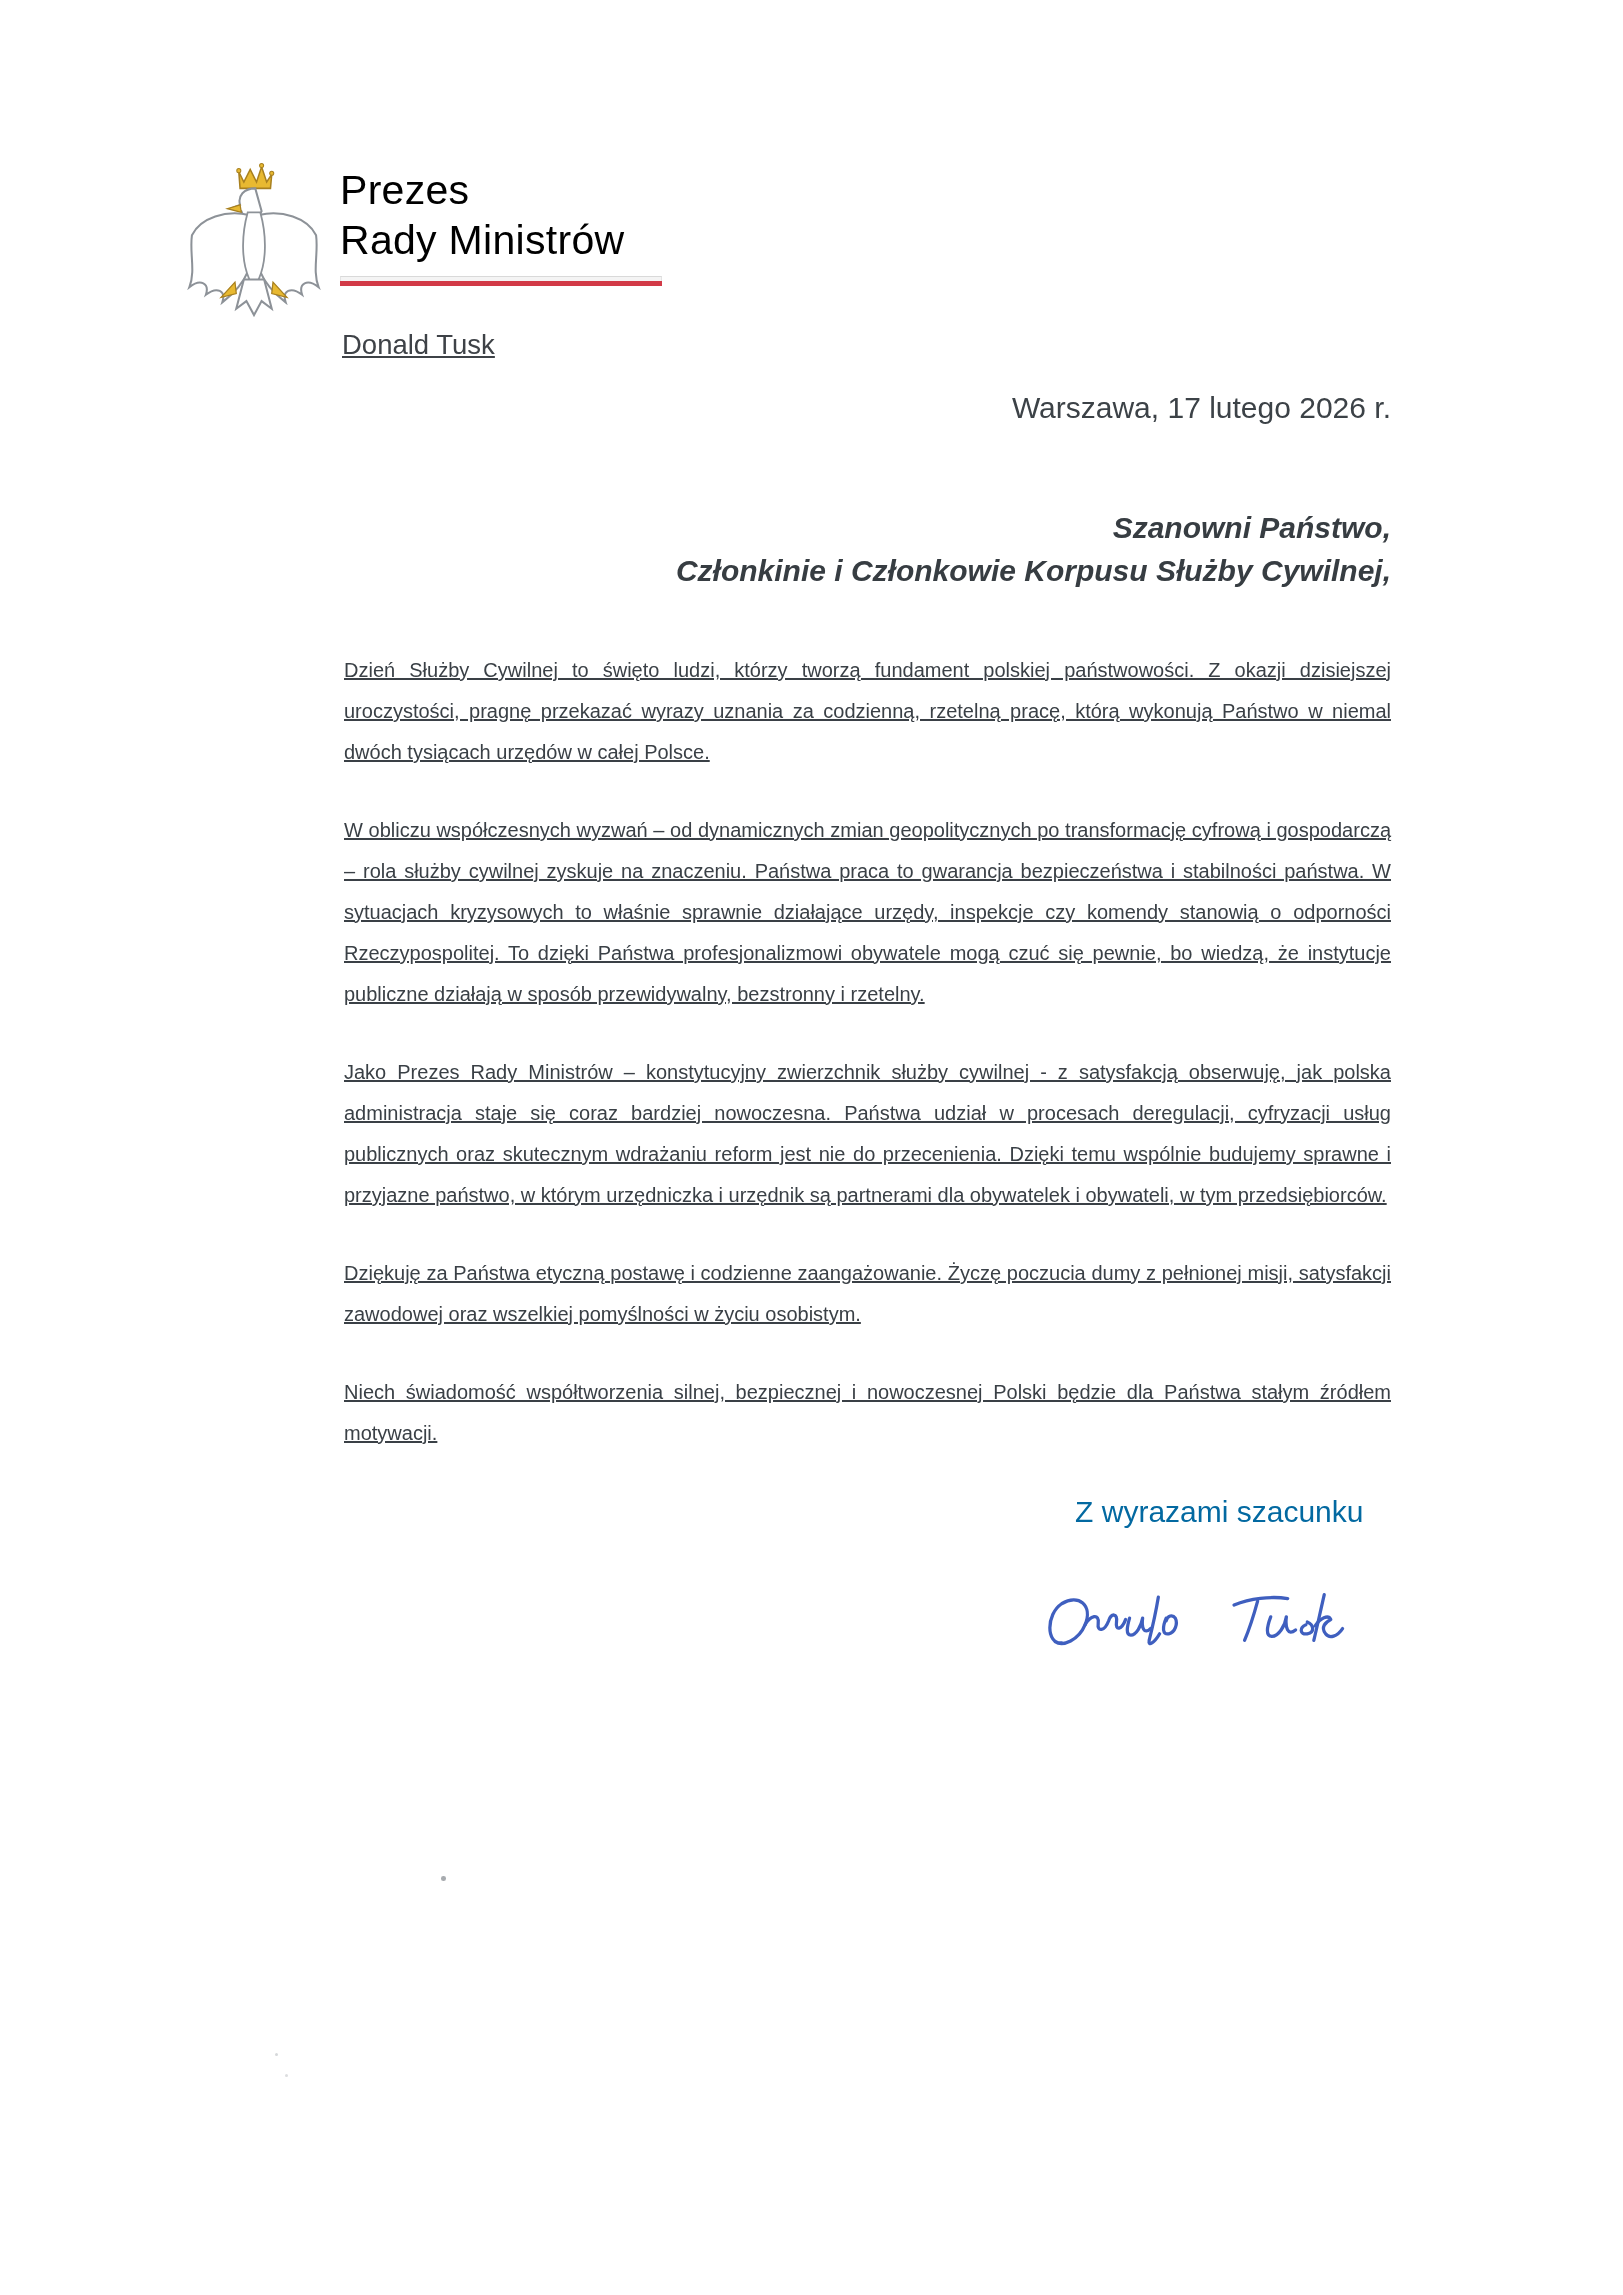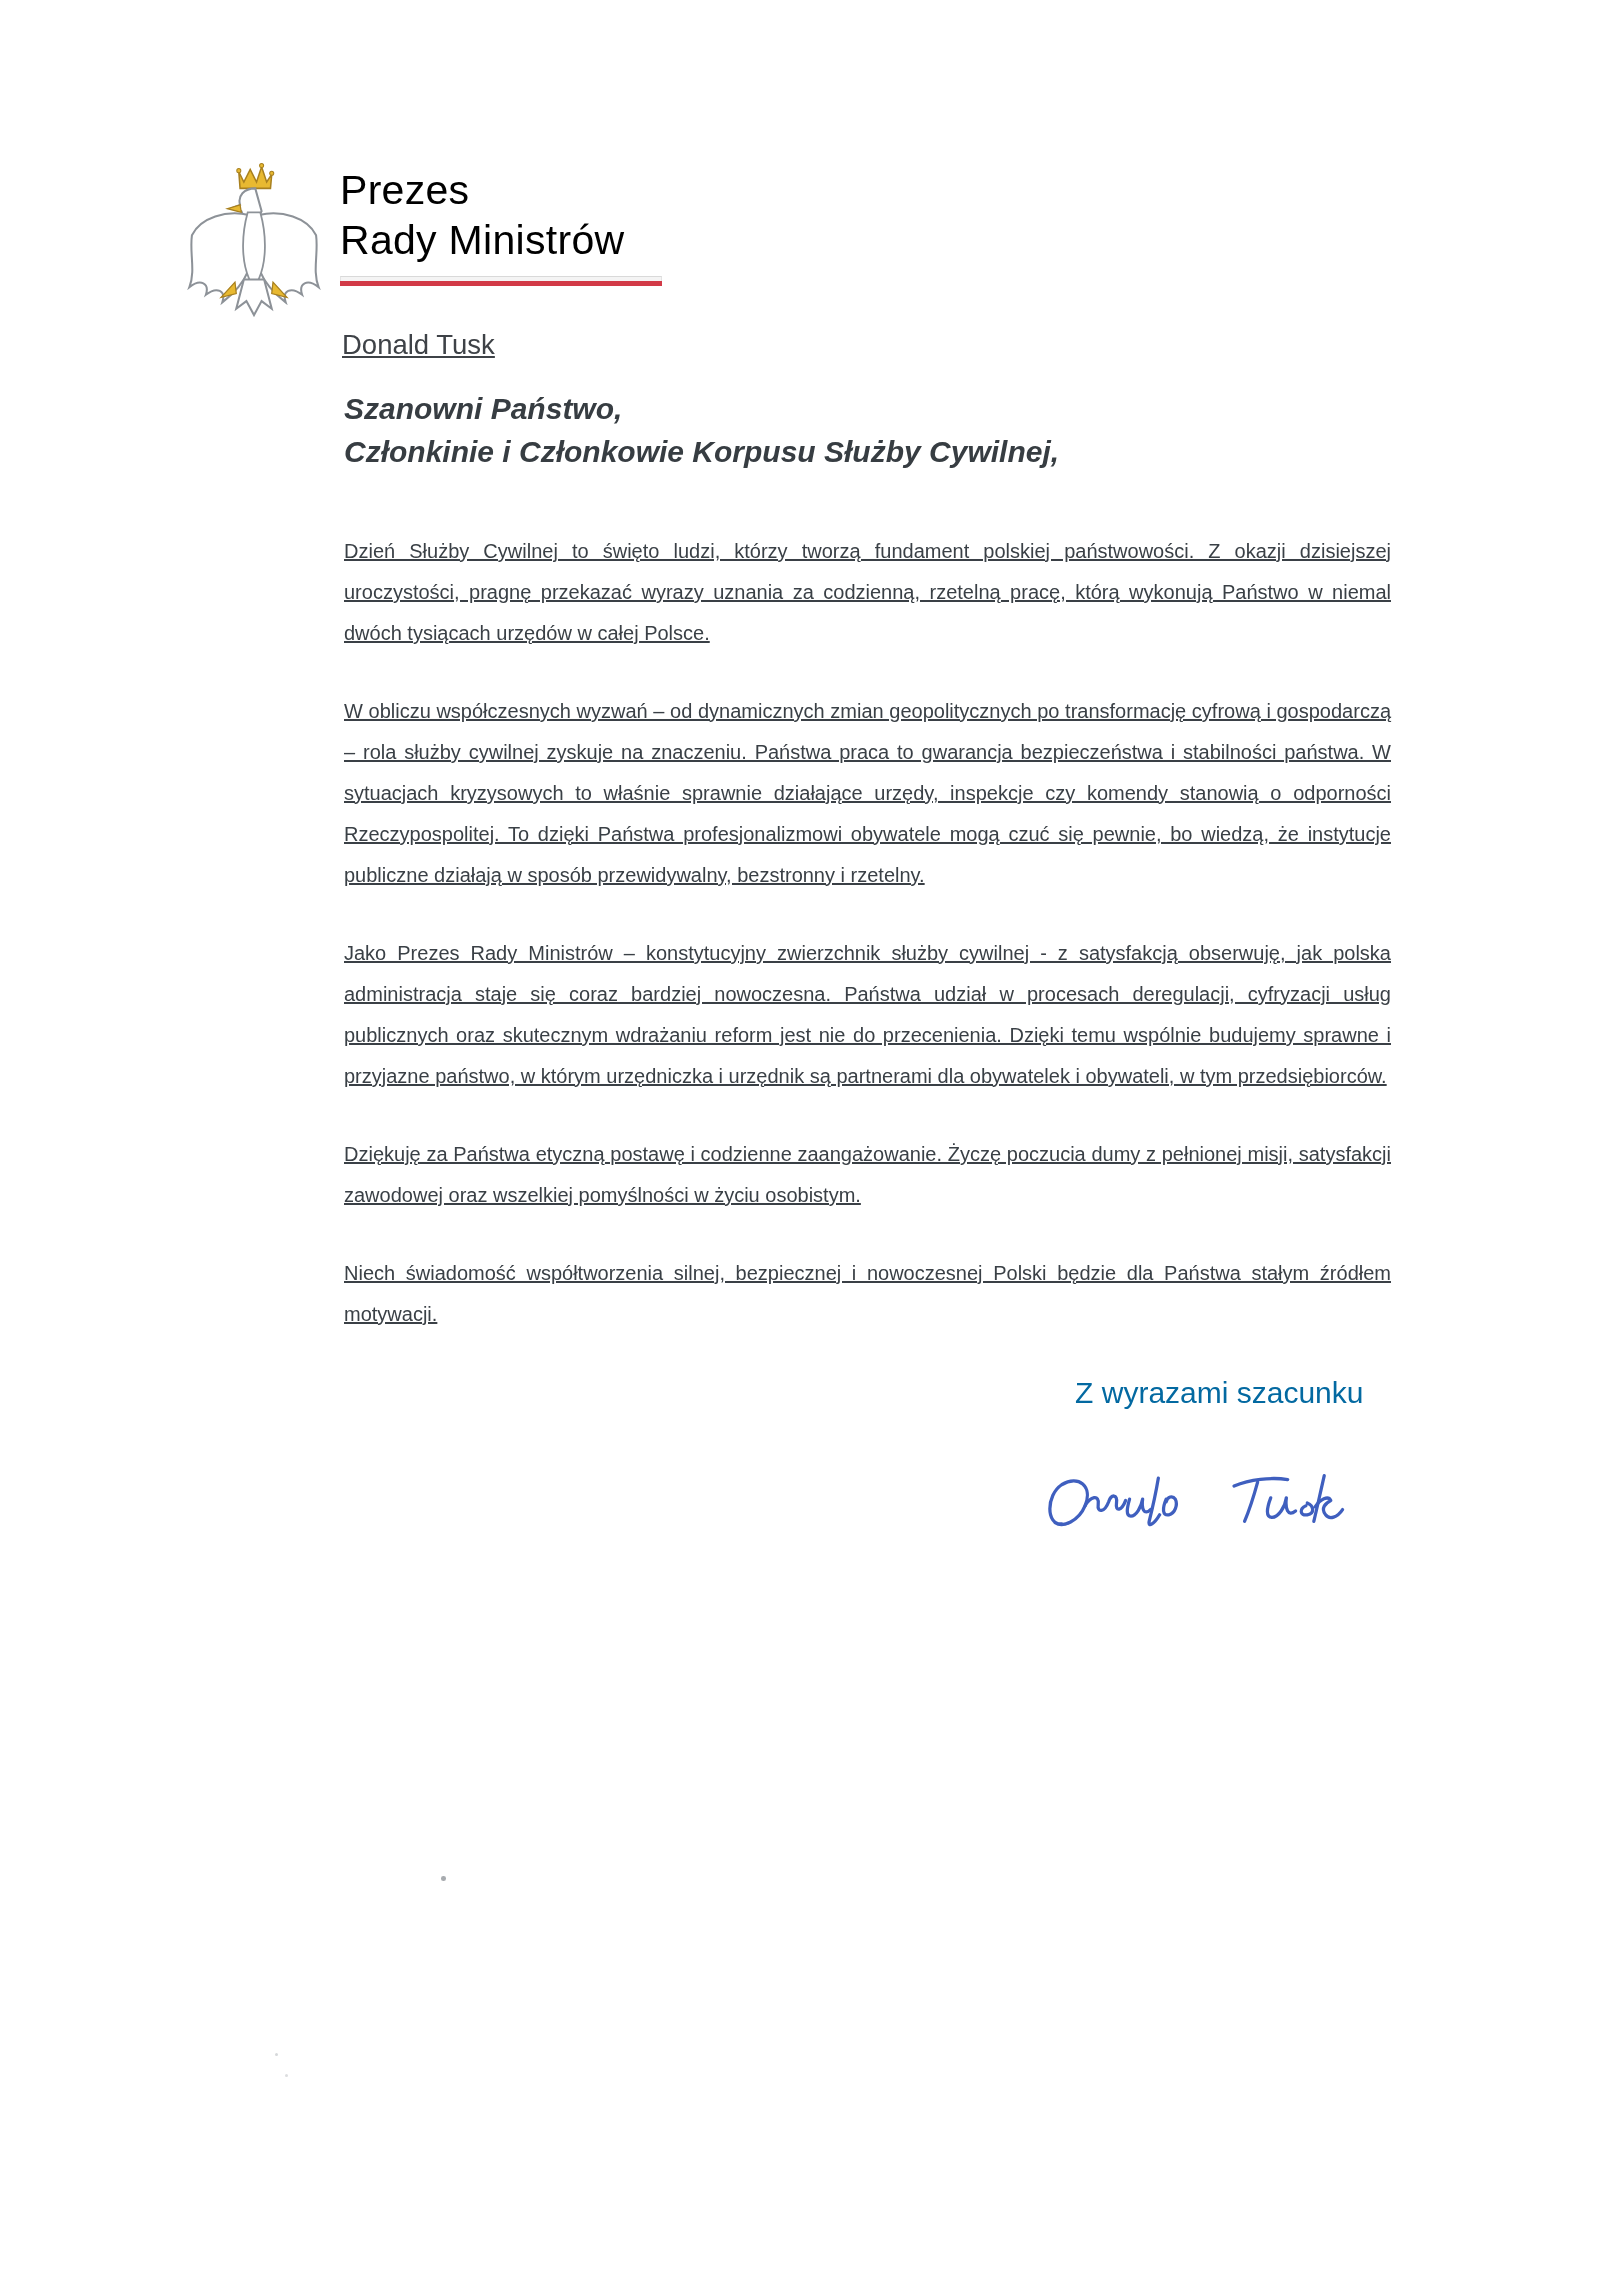--- a/index.html
+++ b/index.html
@@ -72,20 +72,21 @@
     text-align: right;
     color: #3c4247;
   }
   .salutation {
     margin: 0 0 58px 0;
     font-size: 30px;
     line-height: 43px;
     font-weight: bold;
     font-style: italic;
     color: #373d42;
+    text-align: right;
   }
   .salutation p { margin: 0; }
   .para {
     margin: 0 0 37px 0;
     font-size: 20px;
     line-height: 41px;
     text-align: justify;
     color: #3a4046;
     text-decoration: underline;
   }
@@ -149,20 +150,21 @@
     <div class="flag-bar">
       <div class="flag-white"></div>
       <div class="flag-red"></div>
     </div>
   </div>
 
   <div class="sender-name">Donald Tusk</div>
 
   <main class="content">
 
+    <p class="dateline">Warszawa, 17 lutego 2026 r.</p>
 
     <div class="salutation">
       <p>Szanowni Państwo,</p>
       <p>Członkinie i Członkowie Korpusu Służby Cywilnej,</p>
     </div>
 
     <p class="para">Dzień Służby Cywilnej to święto ludzi, którzy tworzą fundament polskiej państwowości. Z okazji dzisiejszej uroczystości, pragnę przekazać wyrazy uznania za codzienną, rzetelną pracę, którą wykonują Państwo w niemal dwóch tysiącach urzędów w całej Polsce.</p>
     <p class="para">W obliczu współczesnych wyzwań – od dynamicznych zmian geopolitycznych po transformację cyfrową i gospodarczą – rola służby cywilnej zyskuje na znaczeniu. Państwa praca to gwarancja bezpieczeństwa i stabilności państwa. W sytuacjach kryzysowych to właśnie sprawnie działające urzędy, inspekcje czy komendy stanowią o odporności Rzeczypospolitej. To dzięki Państwa profesjonalizmowi obywatele mogą czuć się pewnie, bo wiedzą, że instytucje publiczne działają w sposób przewidywalny, bezstronny i rzetelny.</p>
     <p class="para">Jako Prezes Rady Ministrów – konstytucyjny zwierzchnik służby cywilnej - z satysfakcją obserwuję, jak polska administracja staje się coraz bardziej nowoczesna. Państwa udział w procesach deregulacji, cyfryzacji usług publicznych oraz skutecznym wdrażaniu reform jest nie do przecenienia. Dzięki temu wspólnie budujemy sprawne i przyjazne państwo, w którym urzędniczka i urzędnik są partnerami dla obywatelek i obywateli, w tym przedsiębiorców.</p>
     <p class="para">Dziękuję za Państwa etyczną postawę i codzienne zaangażowanie. Życzę poczucia dumy z pełnionej misji, satysfakcji zawodowej oraz wszelkiej pomyślności w życiu osobistym.</p>

